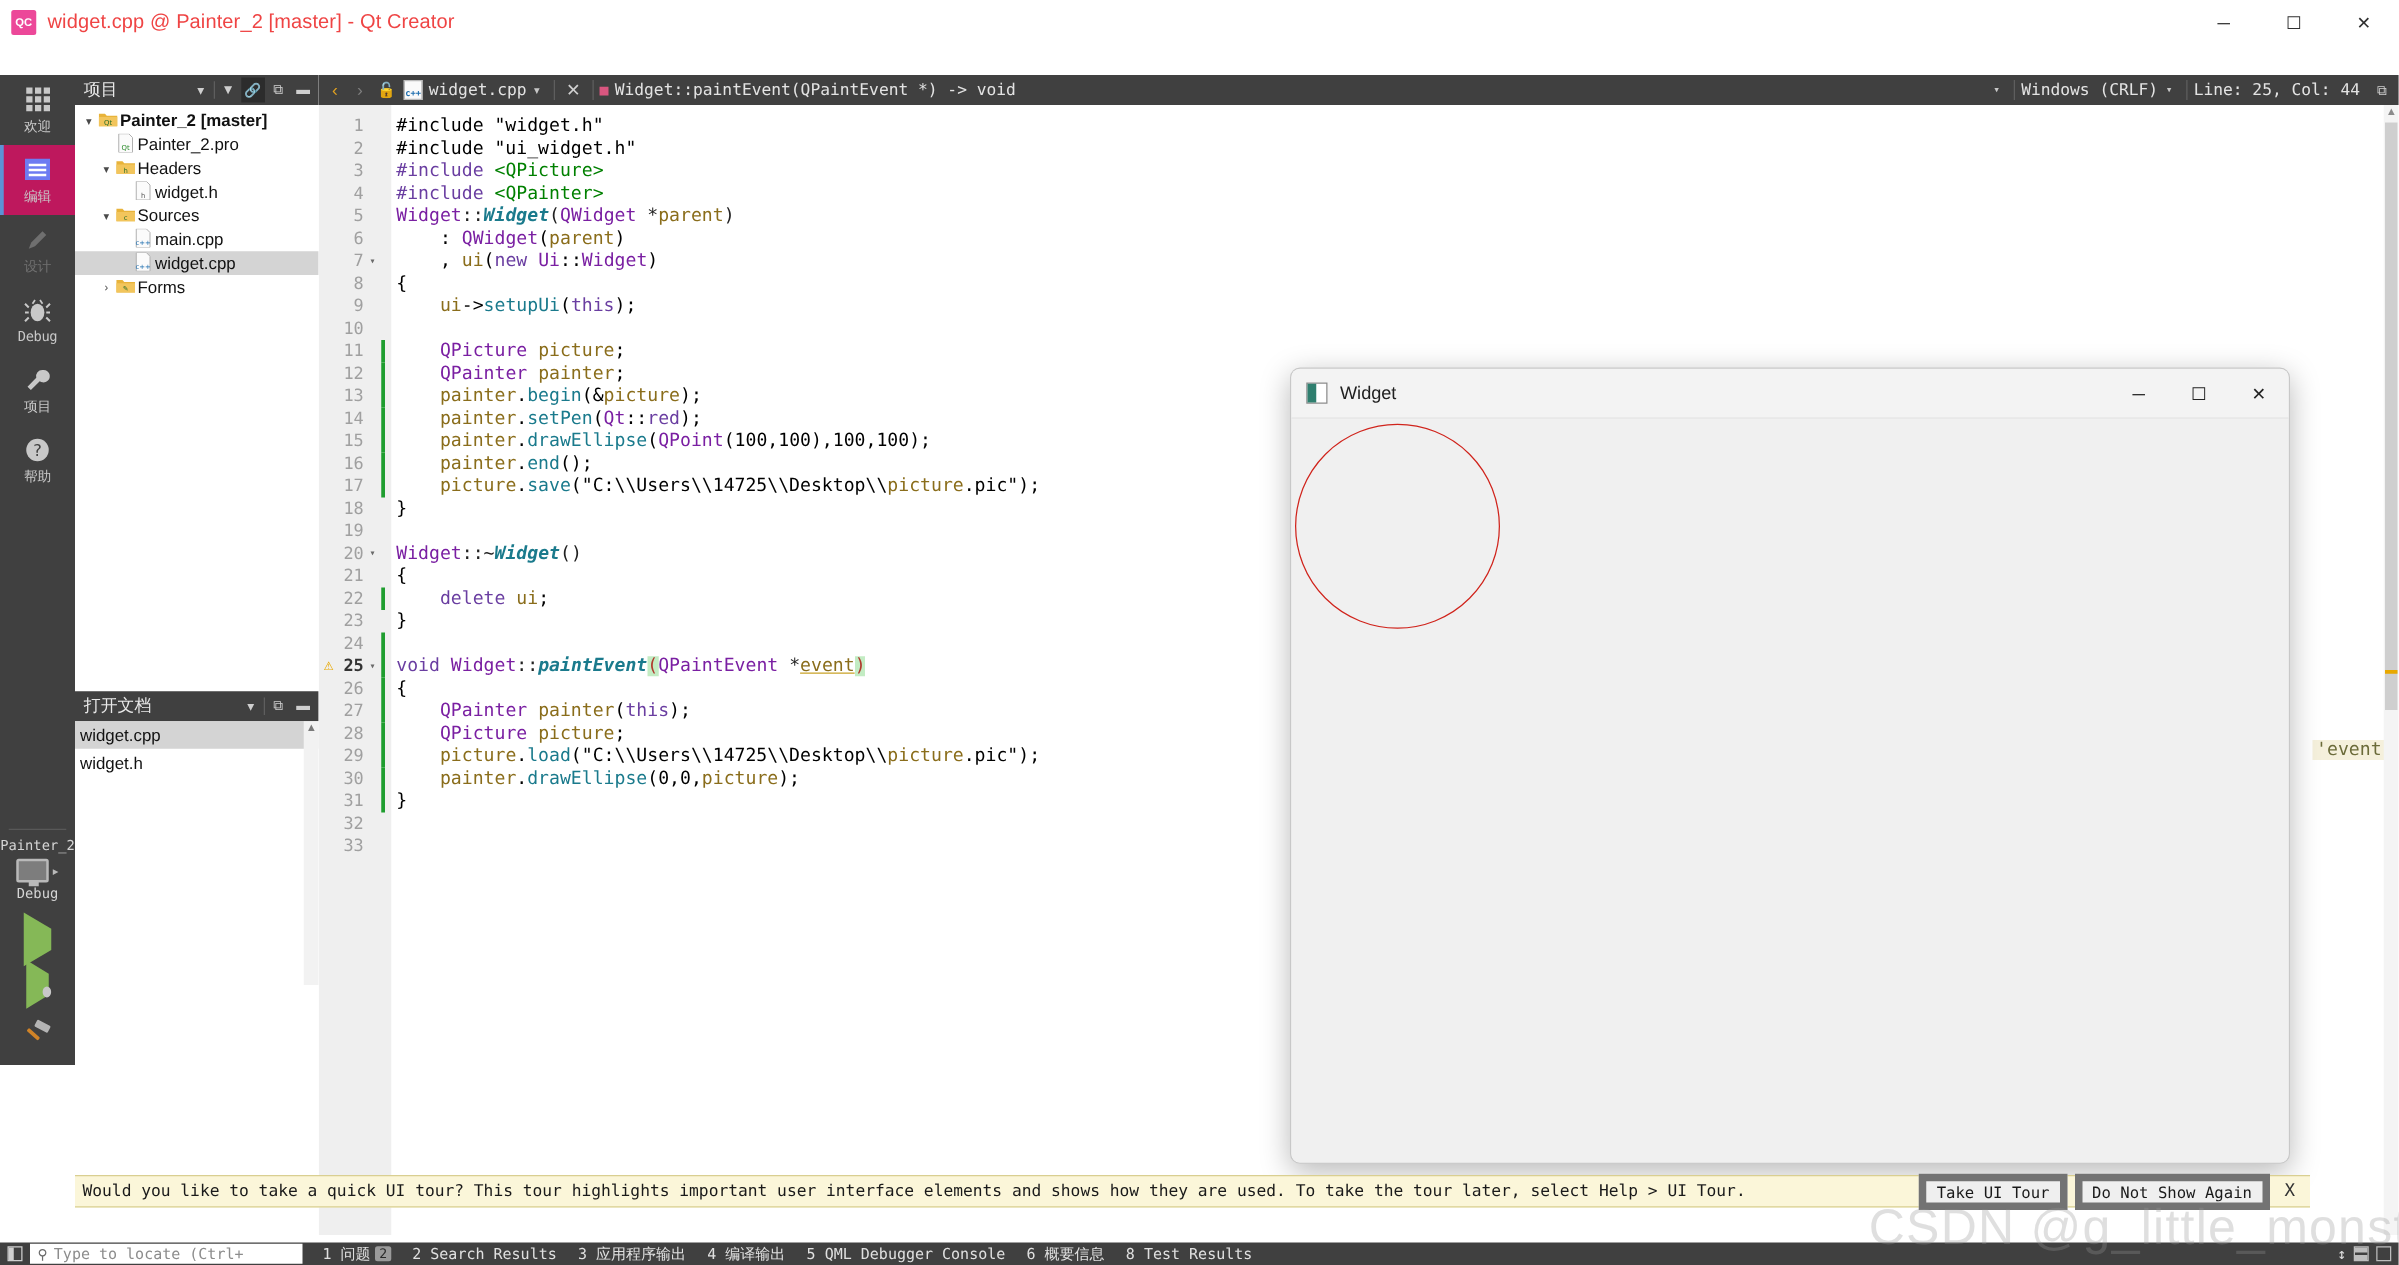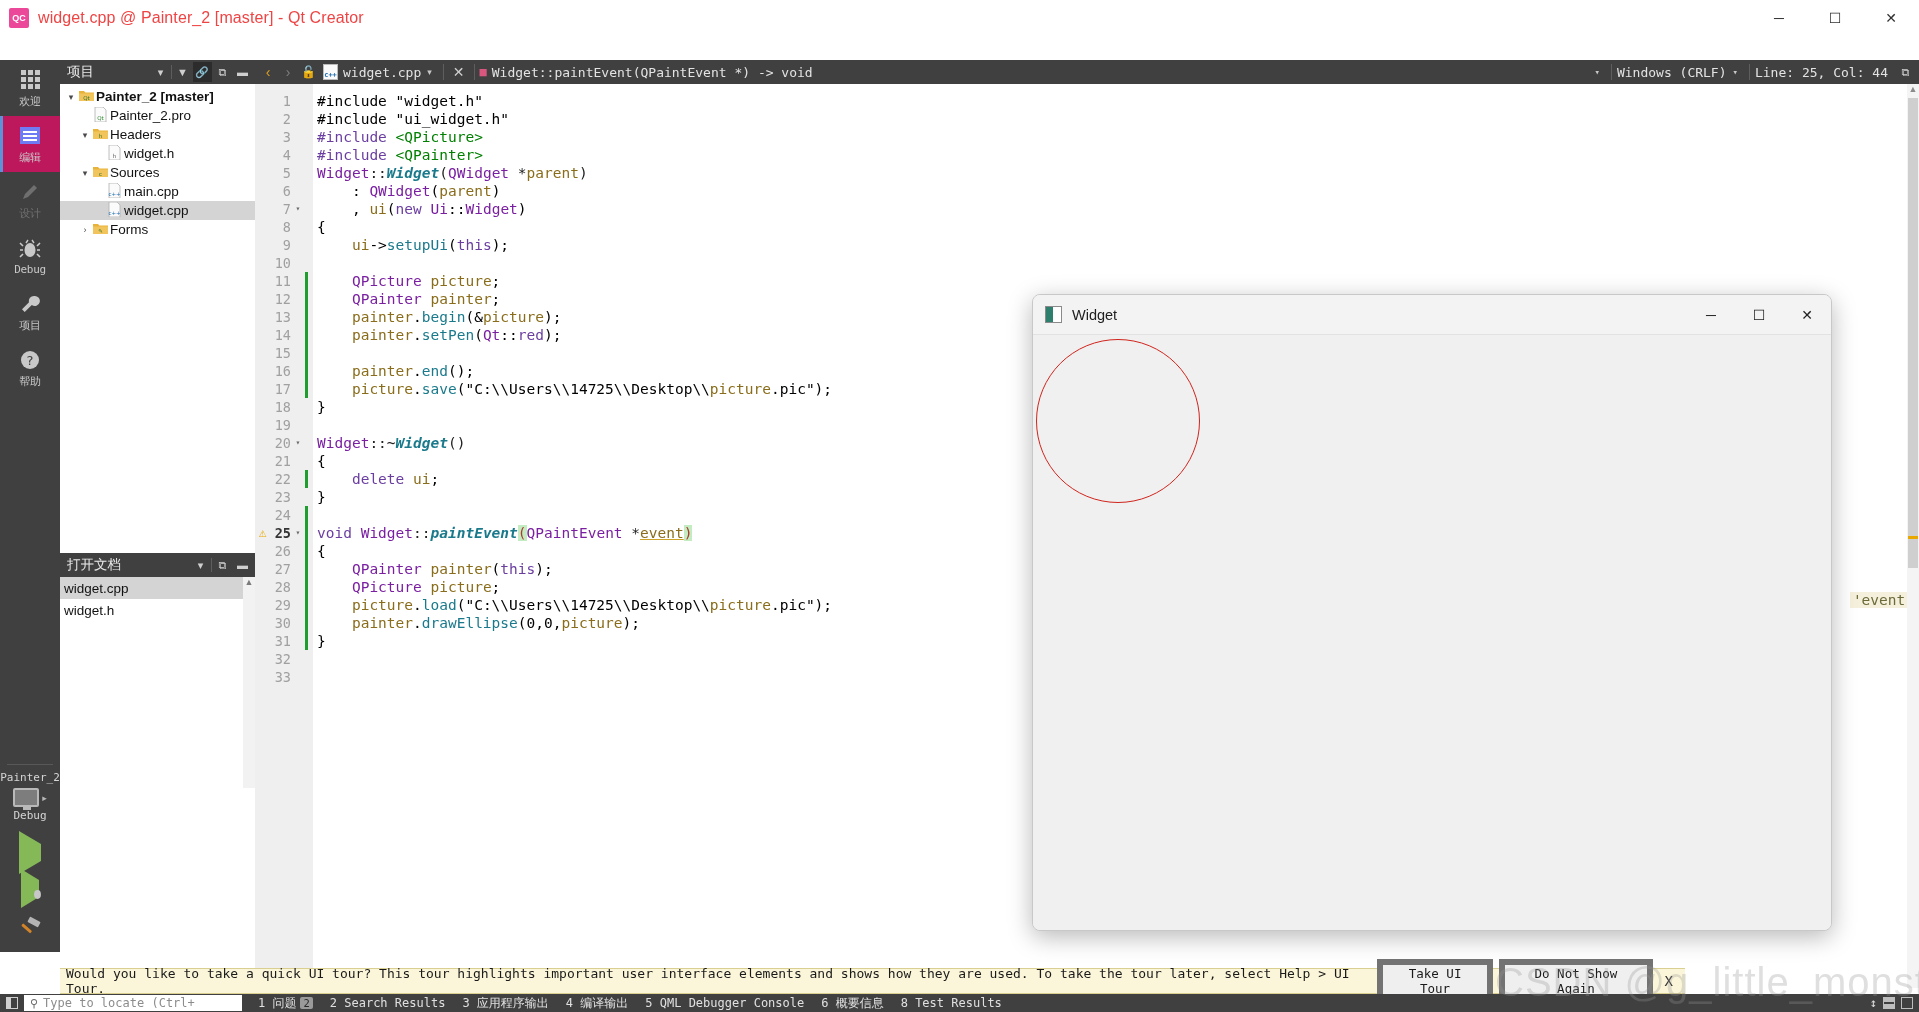--- a/index.html
+++ b/index.html
@@ -33,21 +33,21 @@
   .menubar {
     position: absolute; top: 36px; left: 0; width: 1919px; height: 24px;
     background: #f0f0f0; display: flex; align-items: center;
     font-size: 14.5px; color: #1c1c1c;
   }
   .menu-item { padding: 2px 11px; white-space: nowrap; }
   .menu-item u { text-decoration: underline; }
 
   
   .modebar {
-    position: absolute; top: 60px; left: 0; width: 60px; height: 892px;
+    position: absolute; top: 60px; left: 0; width: 60px; height: 792px;
     background: #404040; display: flex; flex-direction: column; align-items: center;
   }
   .mode {
     width: 60px; height: 56px; display: flex; flex-direction: column;
     align-items: center; justify-content: center; gap: 2px; position: relative;
   }
   .mode .glyph { height: 24px; display: flex; align-items: center; justify-content: center; }
   .mode .mlabel {
     font-size: 11px; color: #c8c8c8;
     font-family: "DejaVu Sans Mono", monospace; letter-spacing: -.3px;
@@ -184,21 +184,21 @@
   .ww-btn { width: 48px; height: 40px; display: flex; align-items: center; justify-content: center;
             font-size: 14px; color: #222; }
   .ww-canvas { position: relative; height: 596px; background: #f0f0f0; }
   .ellipse {
     position: absolute; left: 3px; top: 4px; width: 164px; height: 164px;
     border: 1px solid #d0241c; border-radius: 50%;
   }
 
   
   .tourbar {
-    position: absolute; left: 60px; top: 968px; width: 1625px; height: 26px;
+    position: absolute; left: 60px; top: 940px; width: 1788px; height: 26px;
     background: #fbf6d9; border-top: 1px solid #d9cf91; border-bottom: 1px solid #d9cf91;
     display: flex; align-items: center; padding: 0 6px;
     font-family: "DejaVu Sans Mono", monospace; font-size: 13px; color: #1a1a1a;
   }
   .tour-btns { margin-left: auto; display: flex; align-items: center; gap: 6px; }
   .tour-btn {
     border: 6px solid #737373; background: #efefef; padding: 1px 8px;
     font-family: "DejaVu Sans Mono", monospace; font-size: 12.5px; color: #1a1a1a;
   }
   .tour-x { font-size: 14px; padding: 0 6px; color: #333; }
@@ -493,21 +493,21 @@
           <div class="cline"><span class="ln">5</span><span class="fold"></span><span class="chgbar"></span><span class="ctext"><span class="ty">Widget</span><span class="op">::</span><span class="fnb">Widget</span><span class="op">(</span><span class="ty">QWidget</span> <span class="op">*</span><span class="vr">parent</span><span class="op">)</span></span></div>
           <div class="cline"><span class="ln">6</span><span class="fold"></span><span class="chgbar"></span><span class="ctext">    : <span class="ty">QWidget</span>(<span class="vr">parent</span>)</span></div>
           <div class="cline"><span class="ln">7</span><span class="fold">▾</span><span class="chgbar"></span><span class="ctext">    , <span class="vr">ui</span>(<span class="kw">new</span> <span class="ty">Ui</span>::<span class="ty">Widget</span>)</span></div>
           <div class="cline"><span class="ln">8</span><span class="fold"></span><span class="chgbar"></span><span class="ctext">{</span></div>
           <div class="cline"><span class="ln">9</span><span class="fold"></span><span class="chgbar"></span><span class="ctext">    <span class="vr">ui</span>-&gt;<span class="fn">setupUi</span>(<span class="kw">this</span>);</span></div>
           <div class="cline"><span class="ln">10</span><span class="fold"></span><span class="chgbar"></span><span class="ctext"></span></div>
           <div class="cline"><span class="ln">11</span><span class="fold"></span><span class="chgbar mod"></span><span class="ctext">    <span class="ty">QPicture</span> <span class="vr">picture</span>;</span></div>
           <div class="cline"><span class="ln">12</span><span class="fold"></span><span class="chgbar mod"></span><span class="ctext">    <span class="ty">QPainter</span> <span class="vr">painter</span>;</span></div>
           <div class="cline"><span class="ln">13</span><span class="fold"></span><span class="chgbar mod"></span><span class="ctext">    <span class="vr">painter</span>.<span class="fn">begin</span>(&amp;<span class="vr">picture</span>);</span></div>
           <div class="cline"><span class="ln">14</span><span class="fold"></span><span class="chgbar mod"></span><span class="ctext">    <span class="vr">painter</span>.<span class="fn">setPen</span>(<span class="ty">Qt</span>::<span class="kw">red</span>);</span></div>
-          <div class="cline"><span class="ln">15</span><span class="fold"></span><span class="chgbar mod"></span></div>
+          <div class="cline"><span class="ln">15</span><span class="fold"></span><span class="chgbar mod"></span><span class="ctext">    <span class="vr">painter</span>.<span class="fn">drawEllipse</span>(<span class="ty">QPoint</span>(100,100),100,100);</span></div>
           <div class="cline"><span class="ln">16</span><span class="fold"></span><span class="chgbar mod"></span><span class="ctext">    <span class="vr">painter</span>.<span class="fn">end</span>();</span></div>
           <div class="cline"><span class="ln">17</span><span class="fold"></span><span class="chgbar mod"></span><span class="ctext">    <span class="vr">picture</span>.<span class="fn">save</span>("C:\\Users\\14725\\Desktop\\<span class="vr">picture</span>.pic");</span></div>
           <div class="cline"><span class="ln">18</span><span class="fold"></span><span class="chgbar"></span><span class="ctext">}</span></div>
           <div class="cline"><span class="ln">19</span><span class="fold"></span><span class="chgbar"></span><span class="ctext"></span></div>
           <div class="cline"><span class="ln">20</span><span class="fold">▾</span><span class="chgbar"></span><span class="ctext"><span class="ty">Widget</span><span class="op">::~</span><span class="fnb">Widget</span><span class="op">()</span></span></div>
           <div class="cline"><span class="ln">21</span><span class="fold"></span><span class="chgbar"></span><span class="ctext">{</span></div>
           <div class="cline"><span class="ln">22</span><span class="fold"></span><span class="chgbar mod"></span><span class="ctext">    <span class="kw">delete</span> <span class="vr">ui</span>;</span></div>
           <div class="cline"><span class="ln">23</span><span class="fold"></span><span class="chgbar"></span><span class="ctext">}</span></div>
           <div class="cline"><span class="ln">24</span><span class="fold"></span><span class="chgbar mod"></span><span class="ctext"></span></div>
           <span class="warnicon" style="top: 442px;">⚠</span>

